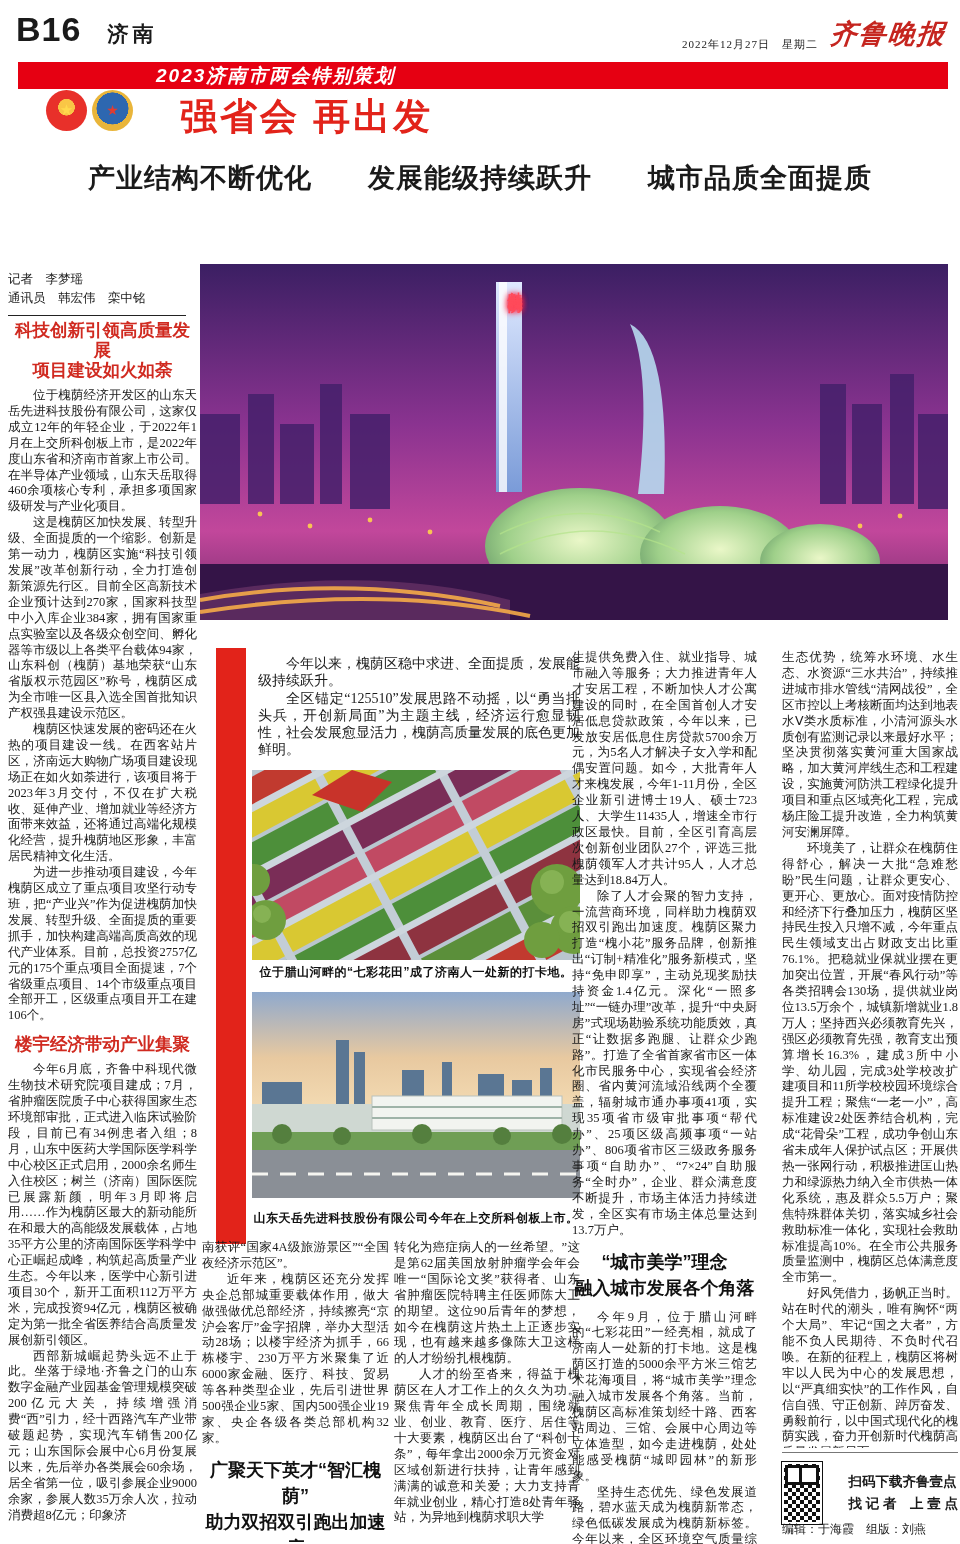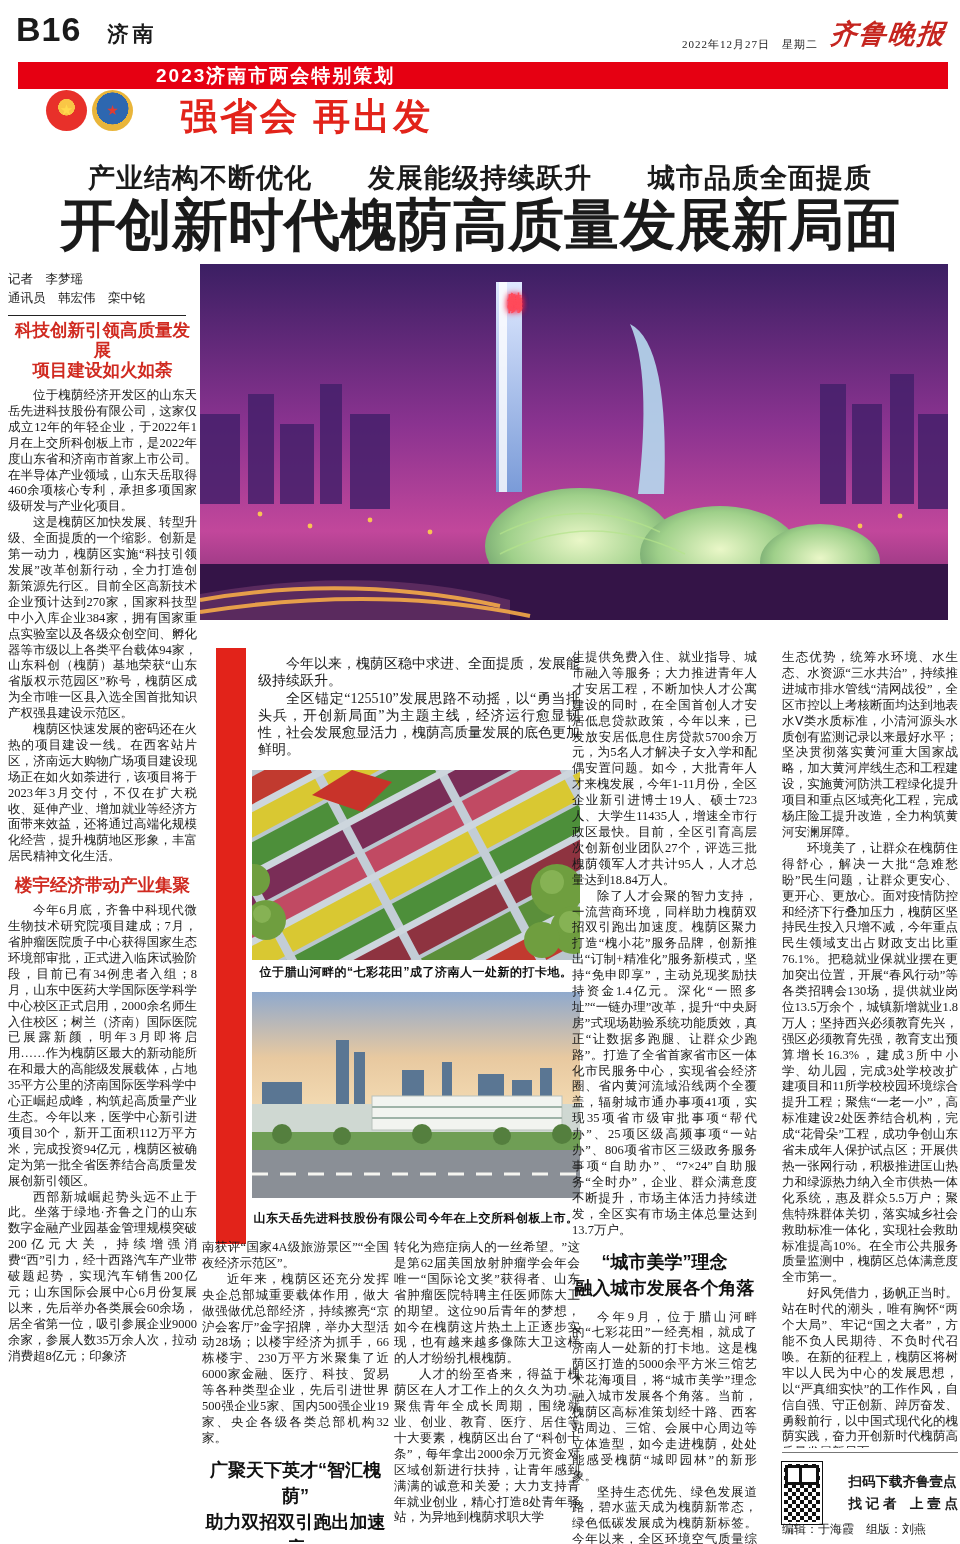--- a/index.html
+++ b/index.html
@@ -9,21 +9,21 @@
   .hdr{position:absolute;left:16px;top:10px;right:14px;height:46px;}
   .pagenum{font-family:"Liberation Sans",sans-serif;font-size:34px;font-weight:bold;letter-spacing:1px;}
   .sec-name{font-size:21px;font-weight:bold;margin-left:26px;letter-spacing:4px;}
   .hdr-right{position:absolute;right:0;bottom:4px;display:flex;align-items:flex-end;gap:12px;}
   .dateline{font-size:11px;color:#222;letter-spacing:1px;}
   .masthead{font-size:27px;font-weight:bold;color:#c5251f;font-style:italic;
             font-family:"DejaVu Serif",serif;letter-spacing:2px;transform:skewX(-6deg);}
   
   .banner{position:absolute;left:18px;top:62px;width:930px;height:27px;background:#e60012;}
   .banner span{display:inline-block;margin-left:138px;line-height:27px;color:#fff;
-               font-family:"Liberation Sans",sans-serif;font-weight:bold;font-size:19px;letter-spacing:2px;}
+               font-family:"Liberation Sans",sans-serif;font-weight:bold;font-size:19px;letter-spacing:2px;font-style:italic;}
   .emblems{position:absolute;left:46px;top:90px;display:flex;gap:5px;}
   .emblem{width:41px;height:41px;border-radius:50%;position:relative;display:flex;align-items:center;justify-content:center;}
   .emblem.nat{background:radial-gradient(circle at 50% 42%,#f9c646 0 26%,#e8302a 27% 78%,#f9c646 79% 100%);}
   .emblem.nat i{color:#ffd94d;font-style:normal;font-size:15px;line-height:1;}
   .emblem.cppcc{background:radial-gradient(circle at 50% 45%,#2d67b0 0 52%,#e9b53a 53% 100%);}
   .emblem.cppcc i{color:#e23c30;font-style:normal;font-size:14px;line-height:1;}
   .slogan{position:absolute;left:180px;top:92px;font-family:"Liberation Sans",sans-serif;
           font-weight:bold;font-size:37px;color:#e2231a;letter-spacing:3px;}
   
   .kicker{position:absolute;left:0;top:160px;width:100%;text-align:center;
@@ -89,21 +89,20 @@
     <div class="emblem nat">
         <i>★</i>
       </div>
     <div class="emblem cppcc">
         <i>★</i>
       </div>
   </div>
   <div class="slogan">强省会 再出发</div>
 
   <div class="kicker">产业结构不断优化　　发展能级持续跃升　　城市品质全面提质</div>
-  <div class="main-title">开创新时代槐荫高质量发展新局面</div>
   <div class="byline">
     <div>记者　李梦瑶</div>
     <div>通讯员　韩宏伟　栾中铭</div>
   </div>
 
   <div class="photo" style="left:200px;top:264px;width:748px;height:356px;">
     <svg width="748" height="356" viewBox="0 0 748 356">
       <defs>
         <linearGradient id="sky" x1="0" y1="0" x2="0" y2="1">
           <stop offset="0" stop-color="#3b1f63"></stop>
@@ -258,20 +257,21 @@
   <div class="caption" style="left:252px;top:1210px;width:328px;text-align:center;">山东天岳先进科技股份有限公司今年在上交所科创板上市。</div>
 
   <div class="colA col">
     <h3 class="red-head">
       <span>科技创新引领高质量发展</span>
       <span>项目建设如火如荼</span>
     </h3>
     <p>位于槐荫经济开发区的山东天岳先进科技股份有限公司，这家仅成立12年的年轻企业，于2022年1月在上交所科创板上市，是2022年度山东省和济南市首家上市公司。在半导体产业领域，山东天岳取得460余项核心专利，承担多项国家级研发与产业化项目。</p>
     <p>这是槐荫区加快发展、转型升级、全面提质的一个缩影。创新是第一动力，槐荫区实施“科技引领发展”改革创新行动，全力打造创新策源先行区。目前全区高新技术企业预计达到270家，国家科技型中小入库企业384家，拥有国家重点实验室以及各级众创空间、孵化器等市级以上各类平台载体94家，山东科创（槐荫）基地荣获“山东省版权示范园区”称号，槐荫区成为全市唯一区县入选全国首批知识产权强县建设示范区。</p>
     <p>槐荫区快速发展的密码还在火热的项目建设一线。在西客站片区，济南远大购物广场项目建设现场正在如火如荼进行，该项目将于2023年3月交付，不仅在扩大税收、延伸产业、增加就业等经济方面带来效益，还将通过高端化规模化经营，提升槐荫地区形象，丰富居民精神文化生活。</p>
+    <p>为进一步推动项目建设，今年槐荫区成立了重点项目攻坚行动专班，把“产业兴”作为促进槐荫加快发展、转型升级、全面提质的重要抓手，加快构建高端高质高效的现代产业体系。目前，总投资2757亿元的175个重点项目全面提速，7个省级重点项目、14个市级重点项目全部开工，区级重点项目开工在建106个。</p>
     <h3 class="red-head second">
       <span>楼宇经济带动产业集聚</span>
     </h3>
     <p>今年6月底，齐鲁中科现代微生物技术研究院项目建成；7月，省肿瘤医院质子中心获得国家生态环境部审批，正式进入临床试验阶段，目前已有34例患者入组；8月，山东中医药大学国际医学科学中心校区正式启用，2000余名师生入住校区；树兰（济南）国际医院已展露新颜，明年3月即将启用……作为槐荫区最大的新动能所在和最大的高能级发展载体，占地35平方公里的济南国际医学科学中心正崛起成峰，构筑起高质量产业生态。今年以来，医学中心新引进项目30个，新开工面积112万平方米，完成投资94亿元，槐荫区被确定为第一批全省医养结合高质量发展创新引领区。</p>
     <p>西部新城崛起势头远不止于此。坐落于绿地·齐鲁之门的山东数字金融产业园基金管理规模突破200亿元大关，持续增强消费“西”引力，经十西路汽车产业带破题起势，实现汽车销售200亿元；山东国际会展中心6月份复展以来，先后举办各类展会60余场，居全省第一位，吸引参展企业9000余家，参展人数35万余人次，拉动消费超8亿元；印象济</p>
   </div>
 
   <div class="colB col">
     <p class="cont">南获评“国家4A级旅游景区”“全国夜经济示范区”。</p>
     <p>近年来，槐荫区还充分发挥央企总部城重要载体作用，做大做强做优总部经济，持续擦亮“京沪会客厅”金字招牌，举办大型活动28场；以楼宇经济为抓手，66栋楼宇、230万平方米聚集了近6000家金融、医疗、科技、贸易等各种类型企业，先后引进世界500强企业5家、国内500强企业19家、央企各级各类总部机构32家。</p>

